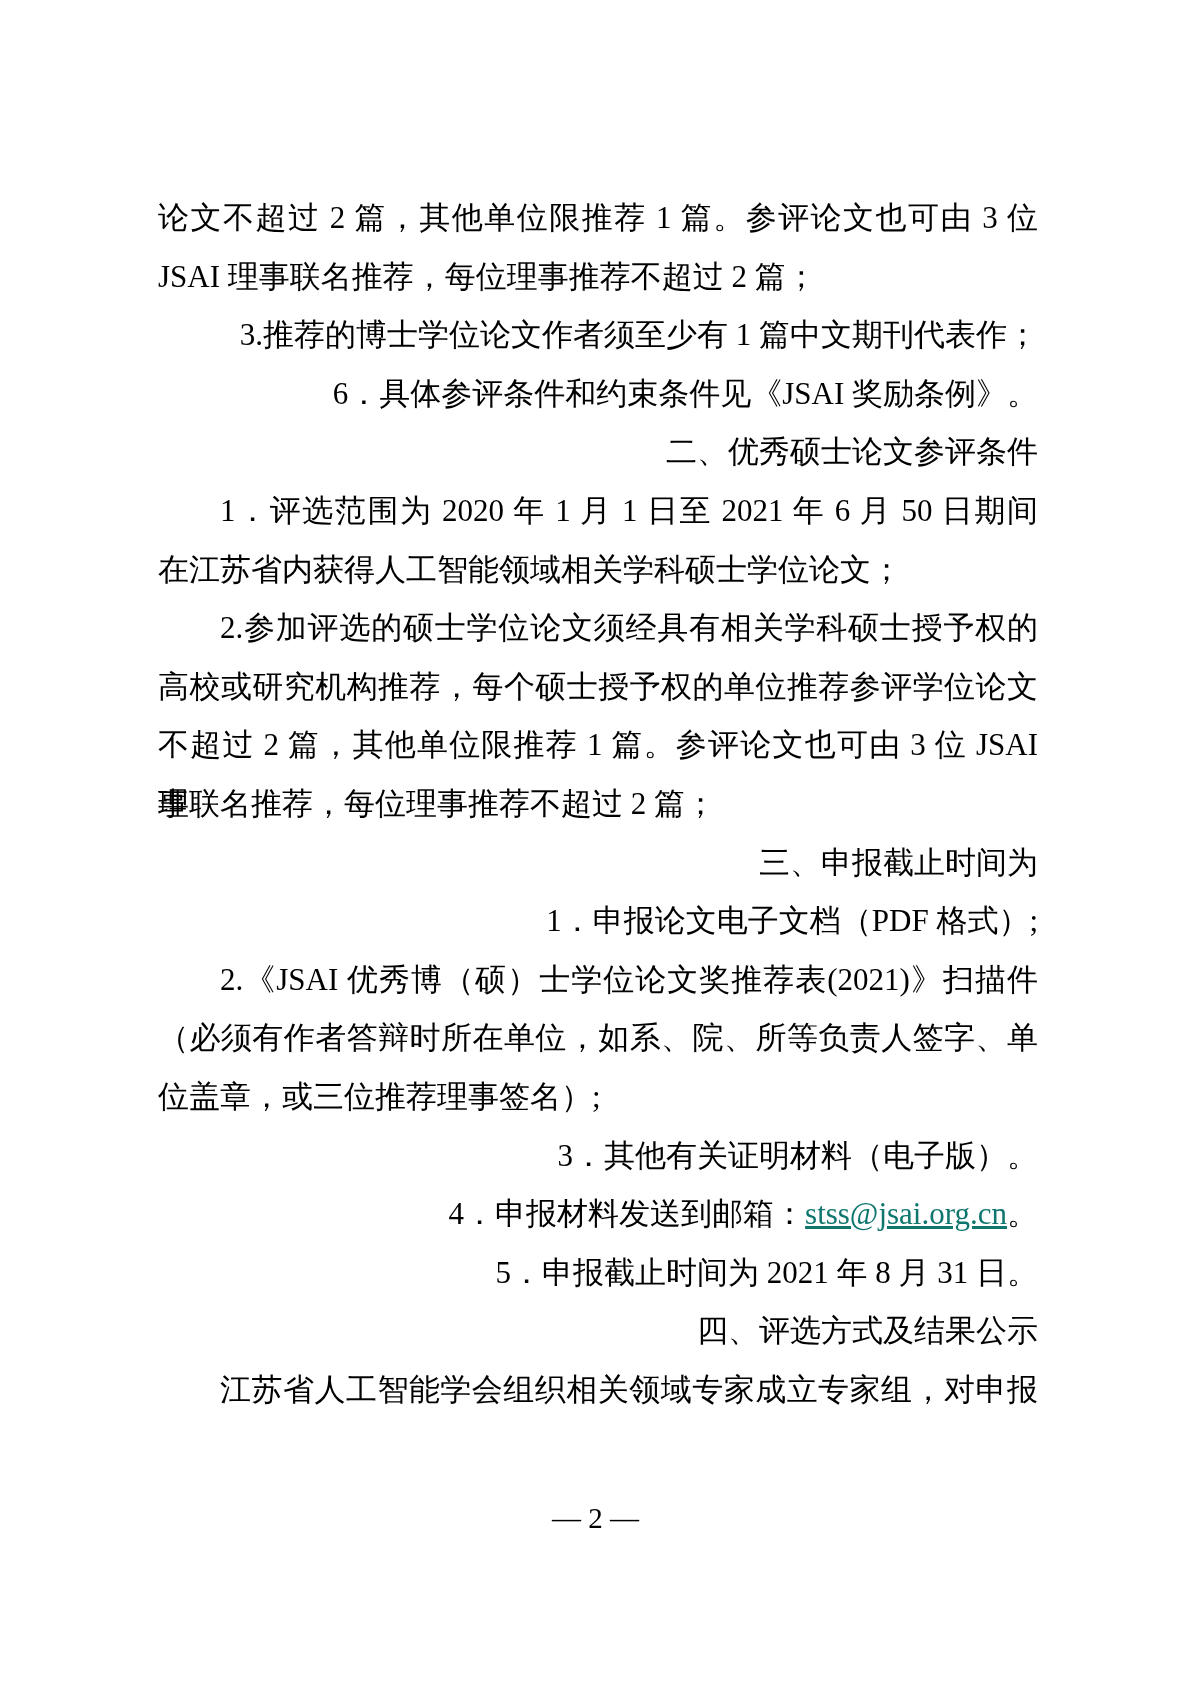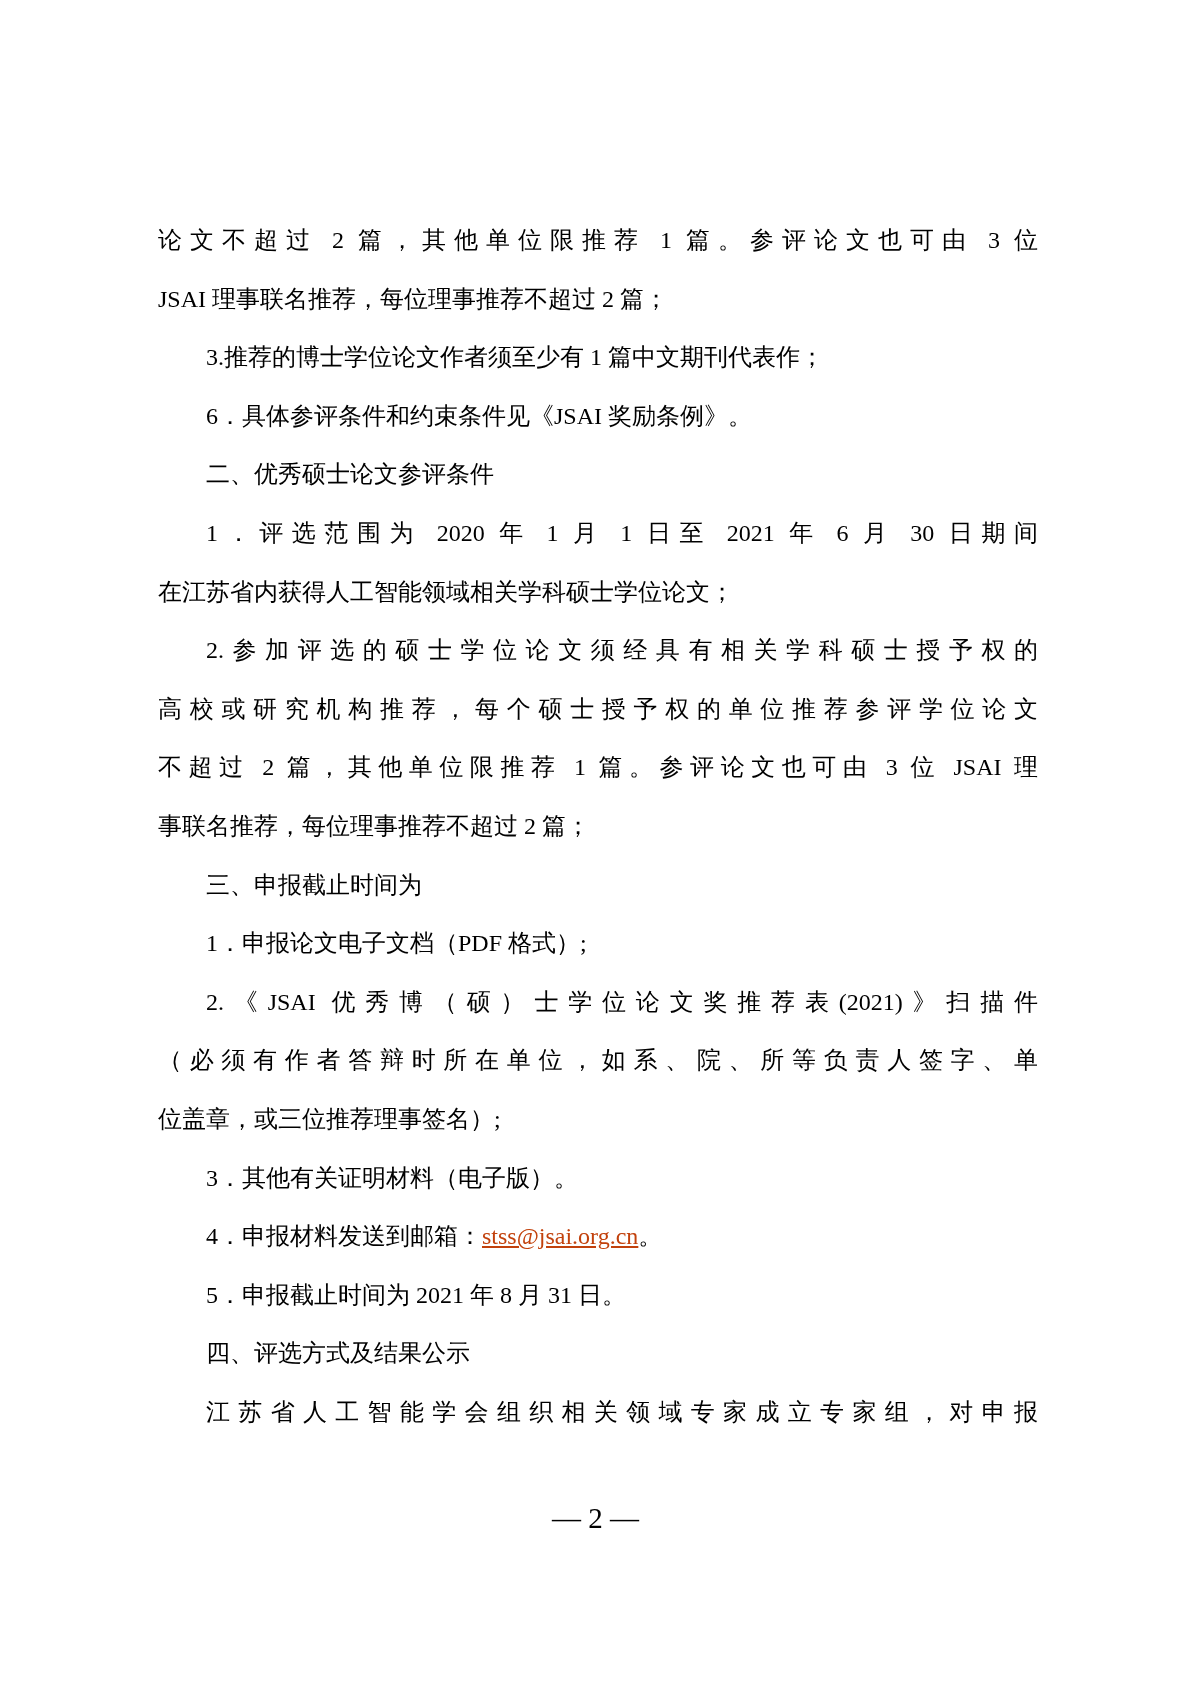--- a/index.html
+++ b/index.html
@@ -8,41 +8,41 @@
     width: 1191px;
     height: 1684px;
     background: #ffffff;
     color: #000000;
     font-family: "Liberation Serif", serif;
     overflow: hidden;
   }
   .content {
     position: absolute;
     left: 158px;
-    top: 211px;
+    top: 189px;
     width: 880px;
-    font-size: 24px;
+    font-size: 31px;
   }
   .line {
     height: 58.6px;
     line-height: 58.6px;
     white-space: nowrap;
   }
   .line.j {
     white-space: normal;
     text-align: justify;
     text-align-last: justify;
   }
-  .in { text-indent: 2em; }
+  .in { text-indent: 2em; text-align: right; }
   .h {
     font-family: "Liberation Sans", sans-serif;
     font-weight: 400;
   }
   .email {
-    color: #c2410c;
+    color: #0f766e;
     text-decoration: underline;
     cursor: pointer;
   }
   .pageno {
     position: absolute;
     top: 1498px;
     left: 0;
     width: 100%;
     text-align: center;
     font-size: 29px;
@@ -53,21 +53,21 @@
 </head>
 <body>
 
 <div class="page">
   <div class="content">
     <div class="line j">论文不超过 2 篇，其他单位限推荐 1 篇。参评论文也可由 3 位</div>
     <div class="line">JSAI 理事联名推荐，每位理事推荐不超过 2 篇；</div>
     <div class="line in">3.推荐的博士学位论文作者须至少有 1 篇中文期刊代表作；</div>
     <div class="line in">6．具体参评条件和约束条件见《JSAI 奖励条例》。</div>
     <div class="line in h">二、优秀硕士论文参评条件</div>
-    <div class="line in j">1．评选范围为 2020 年 1 月 1 日至 2021 年 6 月 30 日期间</div>
+    <div class="line in j">1．评选范围为 2020 年 1 月 1 日至 2021 年 6 月 50 日期间</div>
     <div class="line">在江苏省内获得人工智能领域相关学科硕士学位论文；</div>
     <div class="line in j">2.参加评选的硕士学位论文须经具有相关学科硕士授予权的</div>
     <div class="line j">高校或研究机构推荐，每个硕士授予权的单位推荐参评学位论文</div>
     <div class="line j">不超过 2 篇，其他单位限推荐 1 篇。参评论文也可由 3 位 JSAI 理</div>
     <div class="line">事联名推荐，每位理事推荐不超过 2 篇；</div>
     <div class="line in h">三、申报截止时间为</div>
     <div class="line in">1．申报论文电子文档（PDF 格式）;</div>
     <div class="line in j">2.《JSAI 优秀博（硕）士学位论文奖推荐表(2021)》扫描件</div>
     <div class="line j">（必须有作者答辩时所在单位，如系、院、所等负责人签字、单</div>
     <div class="line">位盖章，或三位推荐理事签名）;</div>

